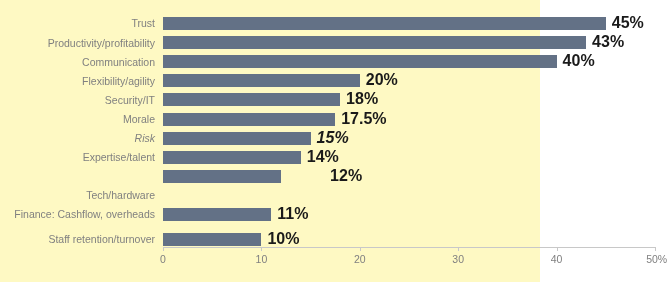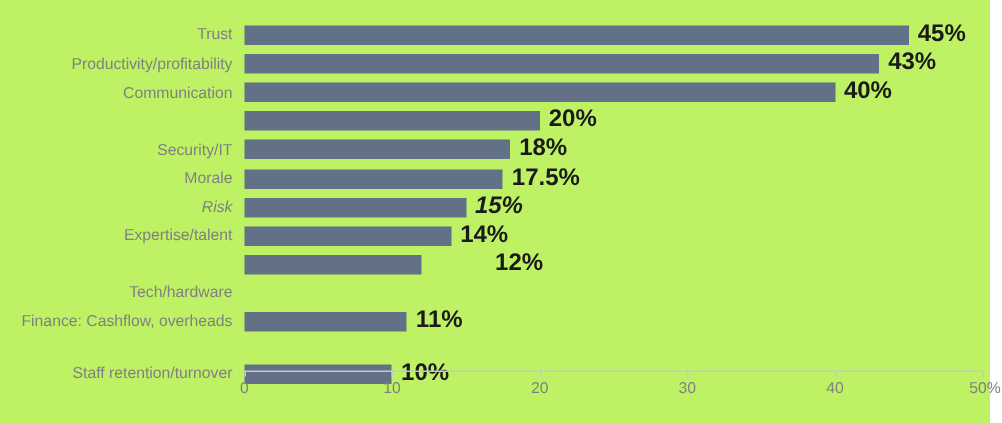--- a/index.html
+++ b/index.html
@@ -8,23 +8,23 @@
     background: #ffffff;
   }
   body {
     width: 668px;
     height: 282px;
     font-family: "Liberation Sans", sans-serif;
     overflow: hidden;
   }
   #chart-root {
     position: relative;
-    width: 660px;
+    width: 540px;
     height: 282px;
-    background: #bef264;
+    background: #fef9c3;
   }
   .plot-area {
     position: absolute;
     left: 0;
     top: 0;
     width: 668px;
     height: 282px;
   }
   .bar-row {
     position: absolute;
@@ -114,20 +114,21 @@
         </div>
       </div>
       <div class="bar-row" style="top: 52.2px;">
         <div class="cat-label">Communication</div>
         <div class="bar-track">
           <div class="bar" style="width: 393.6px; background: rgb(99, 113, 134);"></div>
           <div class="bar-value" style="left: 399.6px;">40%</div>
         </div>
       </div>
       <div class="bar-row" style="top: 71.3px;">
+        <div class="cat-label">Flexibility/agility</div>
         <div class="bar-track">
           <div class="bar" style="width: 196.8px; background: rgb(99, 113, 134);"></div>
           <div class="bar-value" style="left: 202.8px;">20%</div>
         </div>
       </div>
       <div class="bar-row" style="top: 90.4px;">
         <div class="cat-label">Security/IT</div>
         <div class="bar-track">
           <div class="bar" style="width: 177.12px; background: rgb(99, 113, 134);"></div>
           <div class="bar-value" style="left: 183.12px;">18%</div>
@@ -163,21 +164,21 @@
       <div class="bar-row" style="top: 185.9px;">
         <div class="cat-label">Tech/hardware</div>
       </div>
       <div class="bar-row" style="top: 205px;">
         <div class="cat-label">Finance: Cashflow, overheads</div>
         <div class="bar-track">
           <div class="bar" style="width: 108.24px; background: rgb(99, 113, 134);"></div>
           <div class="bar-value" style="left: 114.24px;">11%</div>
         </div>
       </div>
-      <div class="bar-row" style="top: 240px;">
+      <div class="bar-row" style="top: 230px;">
         <div class="cat-label">Staff retention/turnover</div>
         <div class="bar-track">
           <div class="bar" style="width: 98.4px; background: rgb(99, 113, 134);"></div>
           <div class="bar-value" style="left: 104.4px;">10%</div>
         </div>
       </div>
     </div>
   <div class="axis-line"></div>
   <div id="axis-ticks">
       <div class="tick-mark" style="left: 163px; background: rgb(200, 200, 200);"></div>

